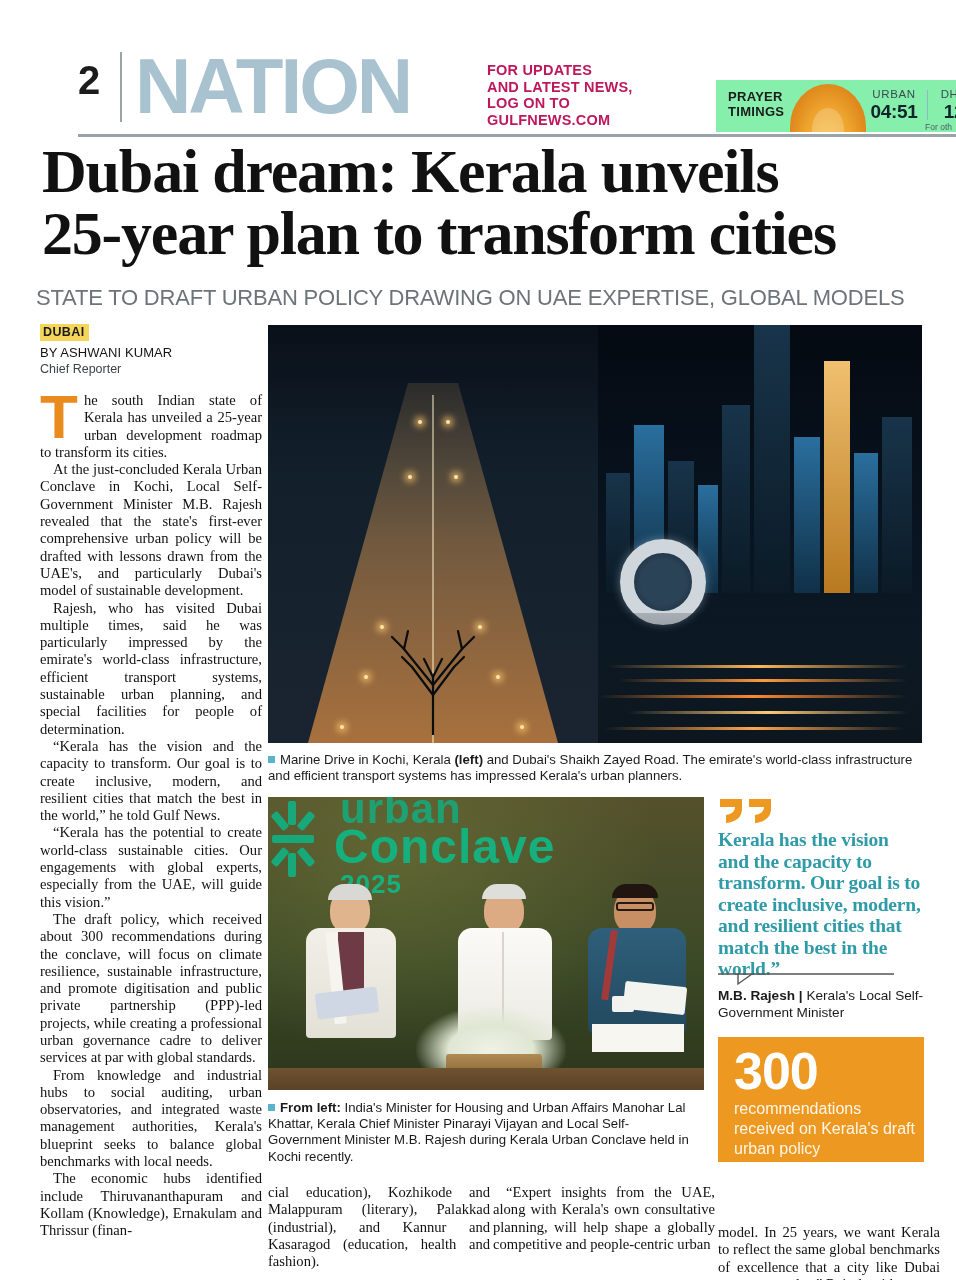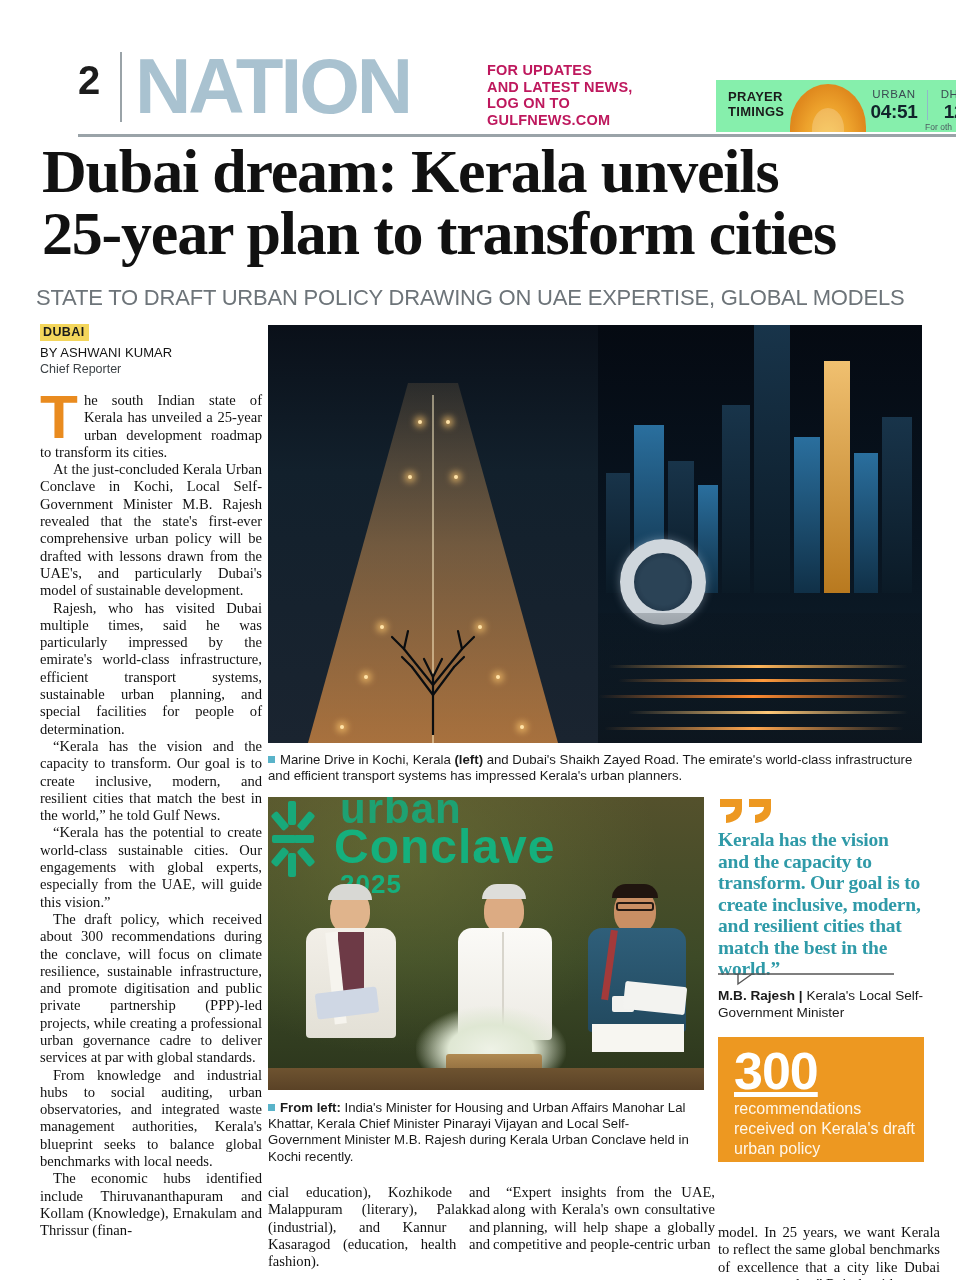--- a/index.html
+++ b/index.html
@@ -172,21 +172,21 @@
   .qrule{position:absolute;left:718px;top:972px;width:206px;height:22px;}
   .qattr{position:absolute;left:718px;top:988px;width:210px;font-size:13.6px;line-height:16.5px;color:#1b1b1b;}
   .qattr b{font-weight:bold;}
 
   
   .statbox{
     position:absolute;left:718px;top:1037px;width:206px;height:125px;background:#ed9821;
   }
   .stat-num{
     position:absolute;left:16px;top:6px;font-size:52px;font-weight:bold;color:#ffffff;
-    letter-spacing:-1px;line-height:56px;text-decoration:underline;
+    letter-spacing:-1px;line-height:56px;
   }
   .stat-text{
     position:absolute;left:16px;top:62px;width:184px;font-size:16px;line-height:20px;color:#fff7ea;
   }
 
   
   .cap2{
     position:absolute;left:268px;top:1100px;width:430px;
     font-size:13.2px;line-height:16.2px;color:#1b1b1b;
   }

